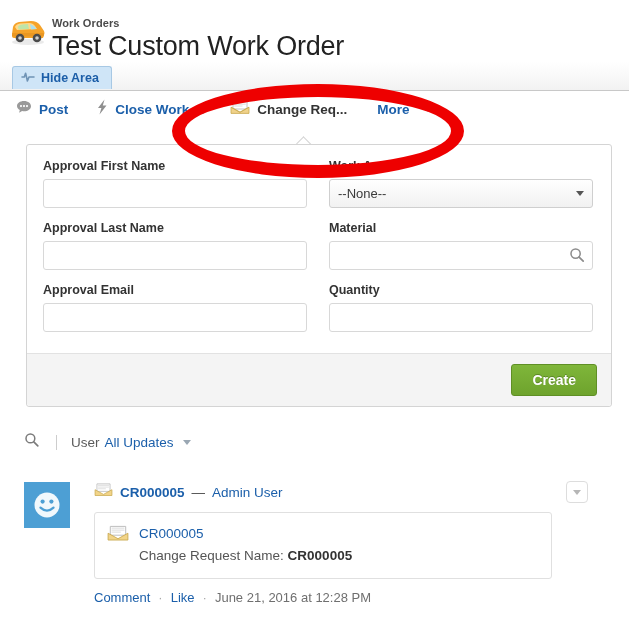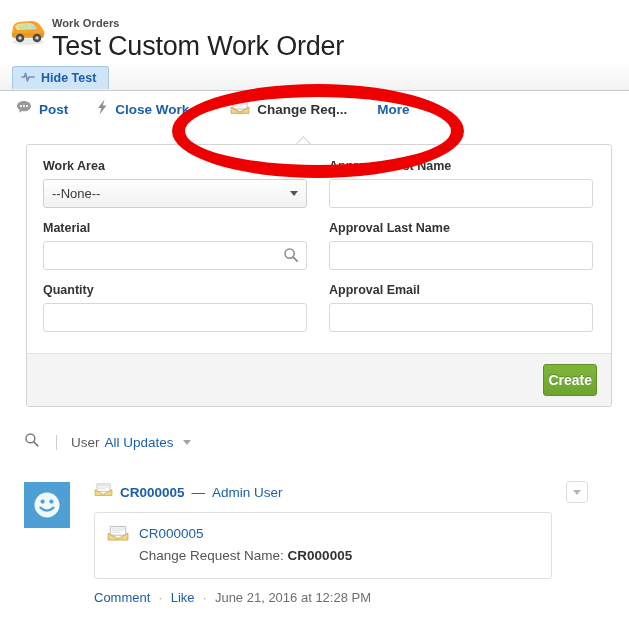--- a/index.html
+++ b/index.html
@@ -208,21 +208,21 @@
     padding-right: 14px;
     border-radius: 0 0 3px 3px;
   }
   .create-button {
     background: linear-gradient(to bottom, #7fb63a 0%, #6ea32d 100%);
     border: 1px solid #5f8f25;
     border-radius: 3px;
     color: #ffffff;
     font-size: 14px;
     font-weight: bold;
-    padding: 7px 4px;
+    padding: 7px 20px;
     font-family: "Liberation Sans", sans-serif;
     cursor: pointer;
     text-shadow: 0 -1px 0 rgba(0,0,0,0.25);
   }
 
   
   .feed-filter {
     position: absolute;
     left: 24px; top: 431px;
     display: flex;
@@ -380,21 +380,21 @@
   </div>
 </div>
 
 <div class="tab-strip">
   <div class="feed-tab">
     <span>
       <svg width="14" height="12" viewBox="0 0 14 12">
         <path d="M1 6 H3.3 L4.6 2.2 L6.4 10 L8 6 H13" stroke="#6f93b5" stroke-width="1.6" fill="none" stroke-linejoin="round" stroke-linecap="round"></path>
       </svg>
     </span>
-    <span class="feed-tab-label">Hide Test</span>
+    <span class="feed-tab-label">Hide Area</span>
   </div>
 </div>
 
 <div class="publisher">
   <div class="action-row">
 
     <div class="action-item">
       <span>
         <svg width="16" height="14" viewBox="0 0 16 14">
           <path d="M8 1 C3.9 1 1 3.2 1 6 C1 7.7 2.1 9.2 3.8 10.1 L3.1 12.8 L6.1 11.1 C6.7 11.2 7.3 11.3 8 11.3 C12.1 11.3 15 9 15 6.2 C15 3.3 12.1 1 8 1 Z" fill="#9a9a9a"></path>
@@ -438,20 +438,39 @@
       <span class="caret-down"></span>
     </div>
 
   </div>
 </div>
 
 <div class="panel-pointer"></div>
 
 <div class="form-panel">
   <div class="form-body">
+
+    <div class="form-col">
+
+      <div class="field">
+        <div class="field-label">Approval First Name</div>
+        <input class="text-input" type="text" placeholder="" style="">
+      </div>
+
+      <div class="field">
+        <div class="field-label">Approval Last Name</div>
+        <input class="text-input" type="text" placeholder="" style="">
+      </div>
+
+      <div class="field">
+        <div class="field-label">Approval Email</div>
+        <input class="text-input" type="text" placeholder="" style="">
+      </div>
+
+    </div>
 
     <div class="form-col">
 
       <div class="field">
         <div class="field-label">Work Area</div>
         <div class="select-wrap">
           <div class="select-input">--None--</div>
           <span class="select-arrow"></span>
         </div>
       </div>
@@ -464,39 +483,20 @@
             <svg width="16" height="16" viewBox="0 0 16 16">
               <circle cx="6.6" cy="6.6" r="4.6" fill="none" stroke="#8c8c8c" stroke-width="1.5"></circle>
               <line x1="10.1" y1="10.1" x2="14.2" y2="14.2" stroke="#8c8c8c" stroke-width="1.7" stroke-linecap="round"></line>
             </svg>
           </span>
         </div>
       </div>
 
       <div class="field">
         <div class="field-label">Quantity</div>
-        <input class="text-input" type="text" placeholder="" style="">
-      </div>
-
-    </div>
-
-    <div class="form-col">
-
-      <div class="field">
-        <div class="field-label">Approval First Name</div>
-        <input class="text-input" type="text" placeholder="" style="">
-      </div>
-
-      <div class="field">
-        <div class="field-label">Approval Last Name</div>
-        <input class="text-input" type="text" placeholder="" style="">
-      </div>
-
-      <div class="field">
-        <div class="field-label">Approval Email</div>
         <input class="text-input" type="text" placeholder="" style="">
       </div>
 
     </div>
   </div>
 
   <div class="form-footer">
     <button class="create-button">Create</button>
   </div>
 </div>

